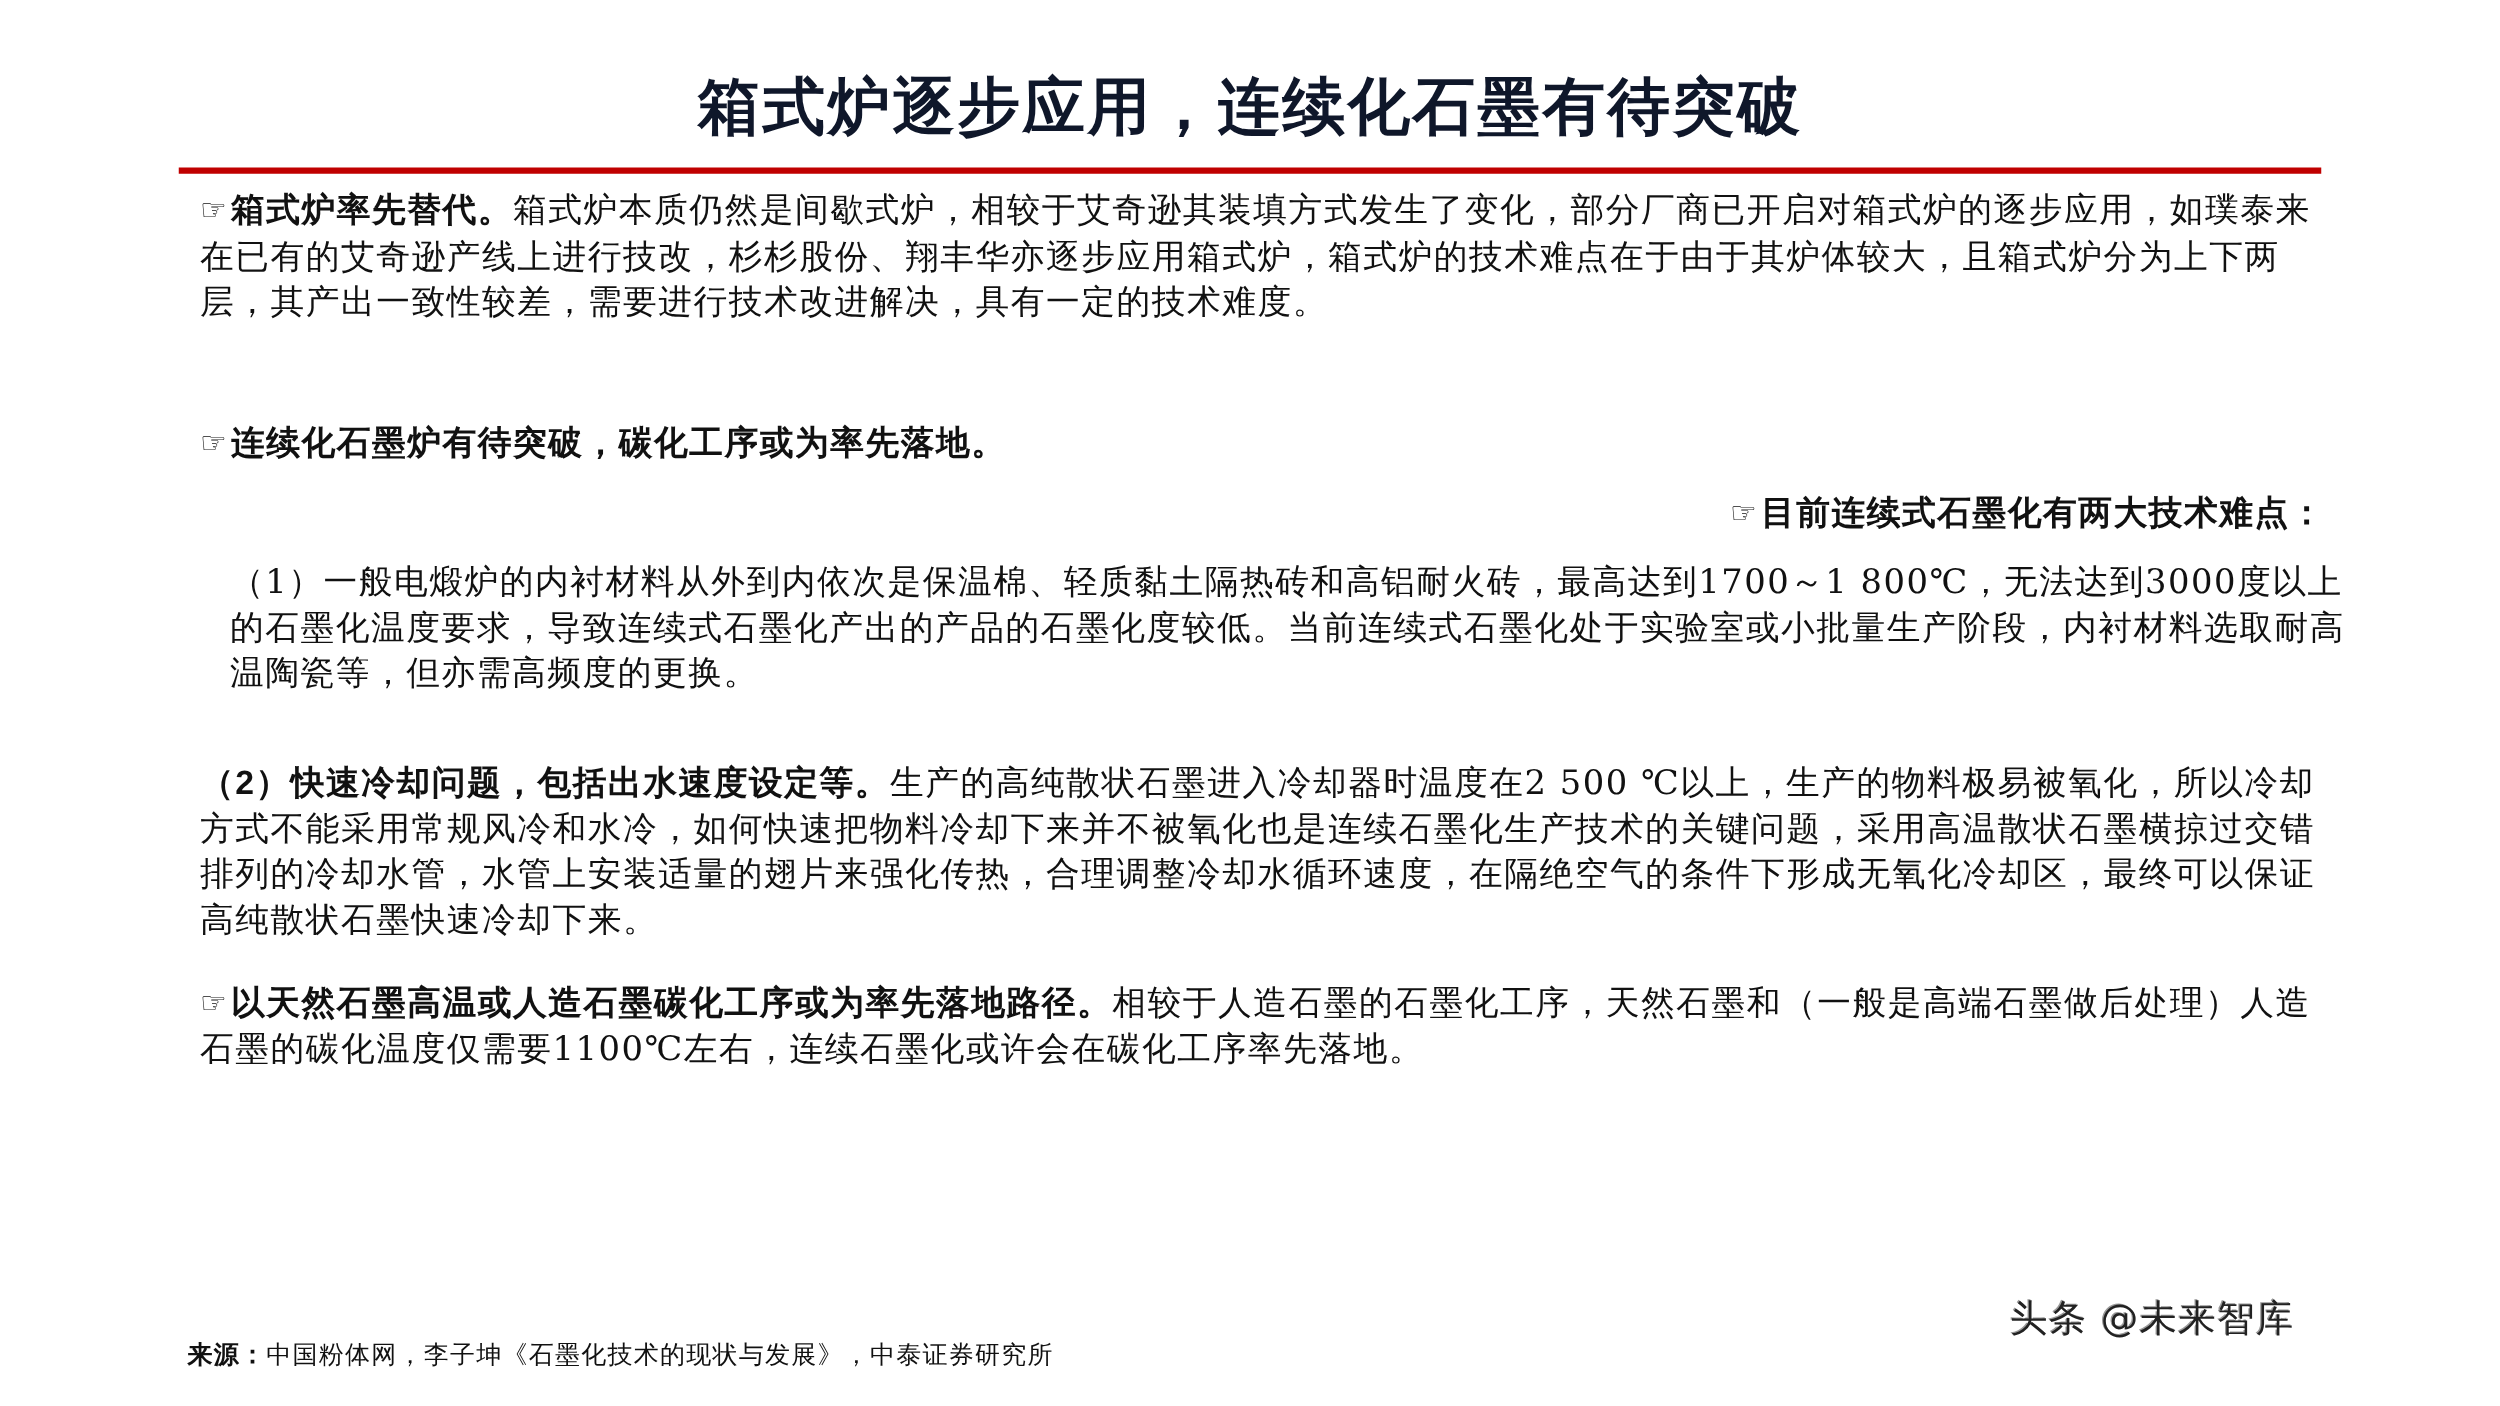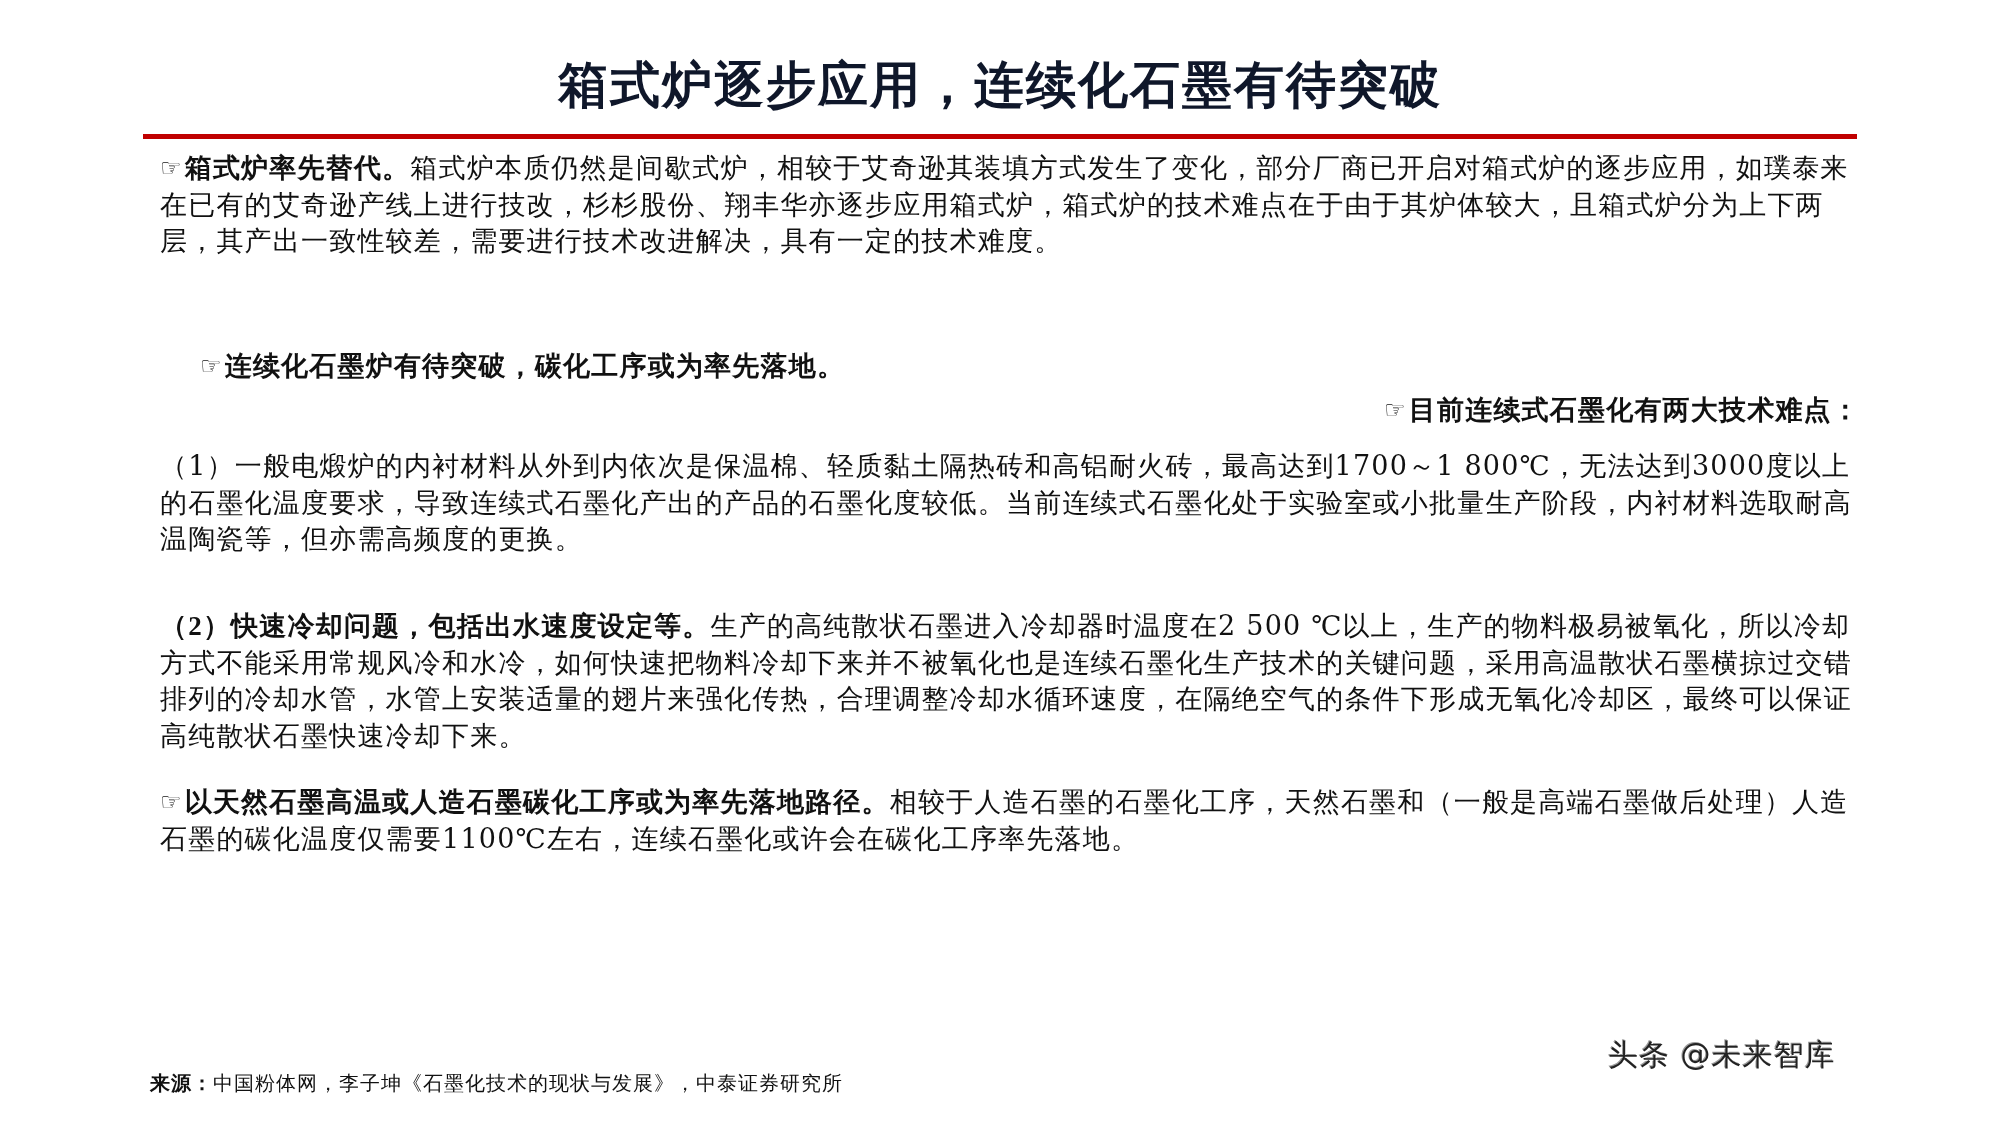--- a/index.html
+++ b/index.html
@@ -38,35 +38,35 @@
   }
   .block {
     position: absolute;
     left: 160px;
     width: 1700px;
     font-size: 27px;
     line-height: 36.5px;
     letter-spacing: 1.2px;
   }
   .block .bold {
-    font-family: Liberation Serif, serif;
+    font-family: Liberation Sans, sans-serif;
     font-weight: bold;
   }
   .hand {
     display: inline-block;
     font-family: "DejaVu Sans", sans-serif;
     font-weight: normal;
     font-size: 24px;
     margin-right: 2px;
     vertical-align: 1px;
   }
   .p1 { top: 150px; }
-  .p2 { top: 348px; margin-left: 40px; }
+  .p2 { top: 336px; }
   .p3 { top: 392px; text-align: right; }
-  .p4 { top: 448px; }
+  .p4 { top: 448px; margin-left: 24px; }
   .p5 { top: 608px; }
   .p6 { top: 784px; }
   .source {
     position: absolute;
     left: 150px;
     top: 1070px;
     font-size: 20px;
     letter-spacing: 1px;
     color: #111111;
     font-family: "DejaVu Serif", "Liberation Serif", serif;

